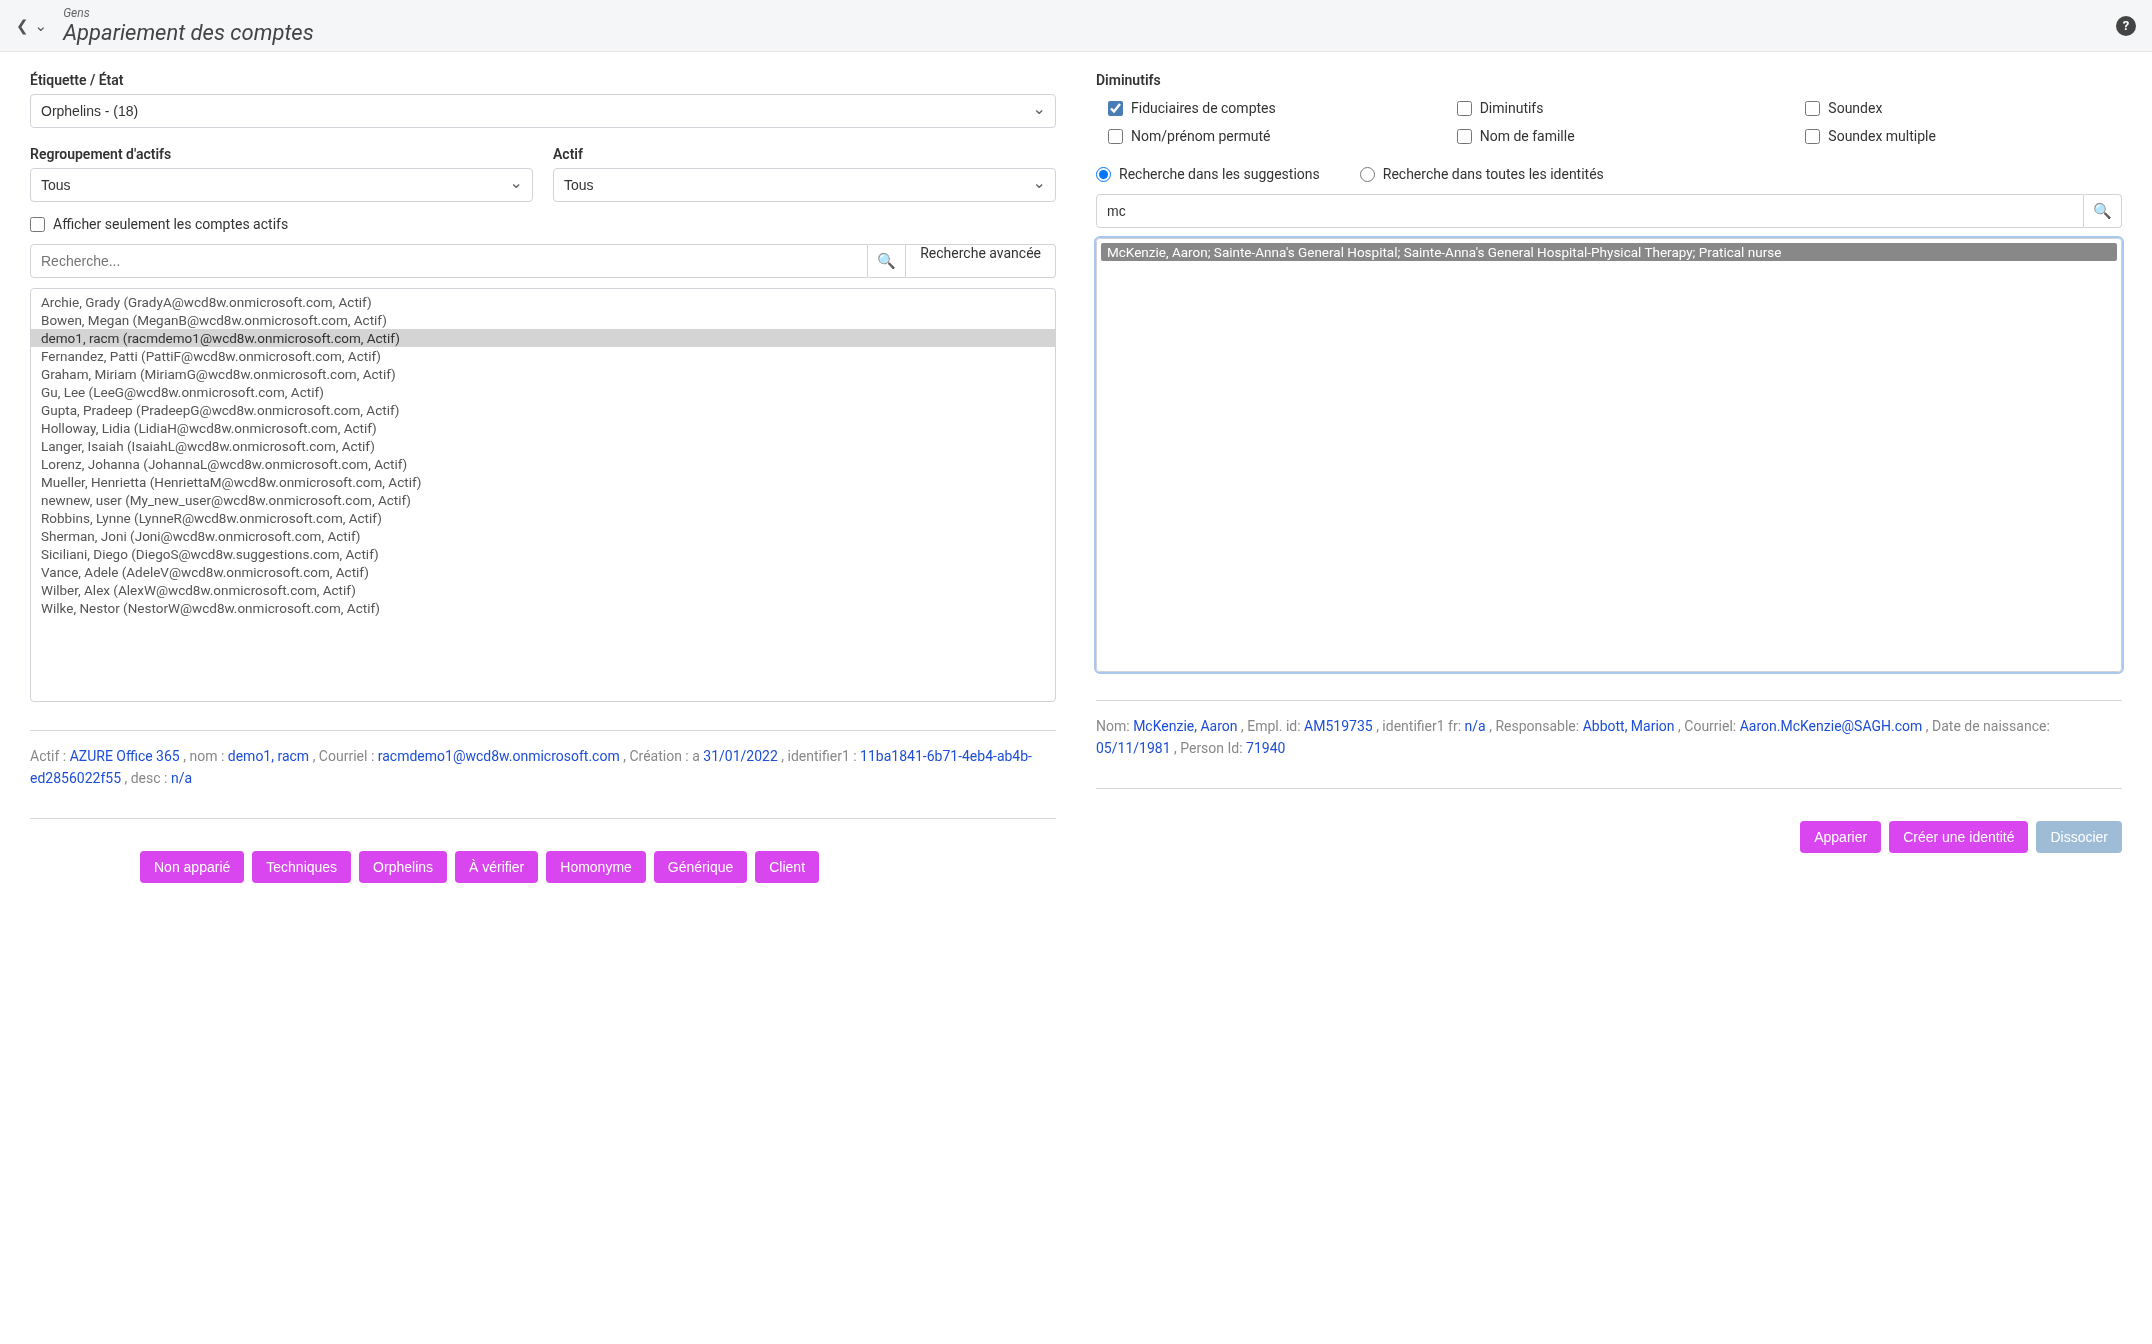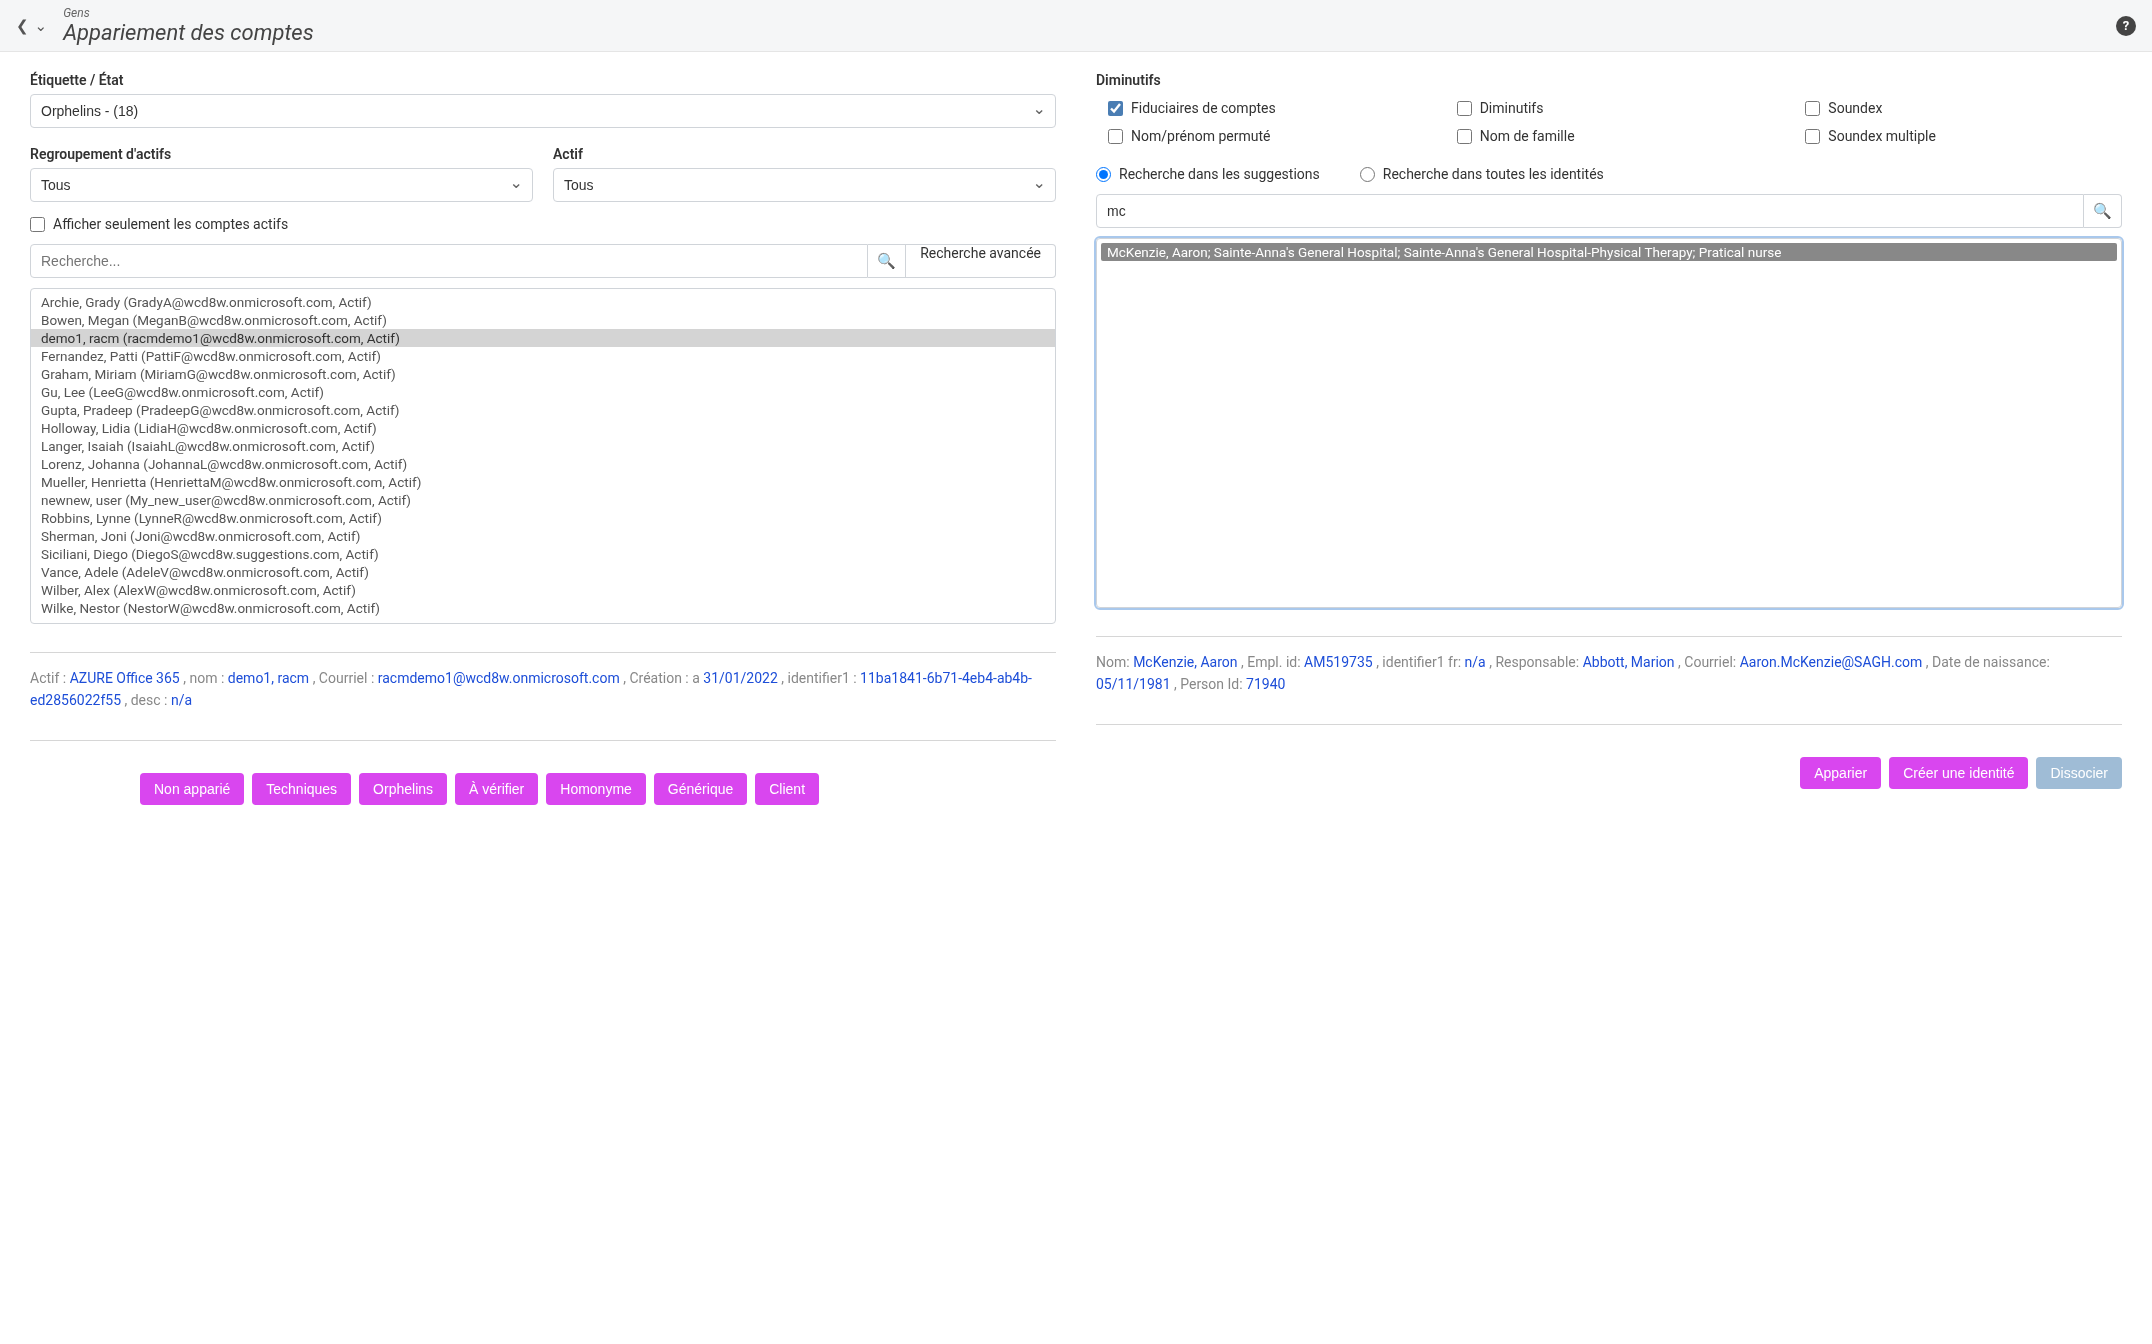--- a/index.html
+++ b/index.html
@@ -62,42 +62,42 @@
   }
   .search-row .btn-adv {
     border: 1px solid #d0d4d9; border-left: none; padding: 0 14px;
     background: #fff; cursor: pointer; color: #333; font-size: 14px;
     border-top-right-radius: 4px; border-bottom-right-radius: 4px;
   }
   .listbox {
     margin-top: 10px;
     border: 1px solid #d0d4d9;
     border-radius: 4px;
-    height: 336px;
+    height: 414px;
     overflow-y: scroll;
     padding: 4px 0;
   }
   .list-item {
     padding: 1px 10px;
     font-size: 13.5px;
     color: #555;
     cursor: pointer;
     white-space: nowrap;
     overflow: hidden;
     text-overflow: ellipsis;
   }
   .list-item.selected {
     background: #d4d4d4;
     color: #333;
   }
   .listbox-right {
     margin-top: 10px;
     border: 1px solid #d0d4d9;
     border-radius: 4px;
-    height: 370px;
+    height: 434px;
     overflow-y: scroll;
     padding: 4px;
     outline: 2px solid #a9c8ec;
   }
   .sug-item {
     background: #888;
     color: #fff;
     font-size: 13.5px;
     padding: 1px 6px;
     border-radius: 2px;

